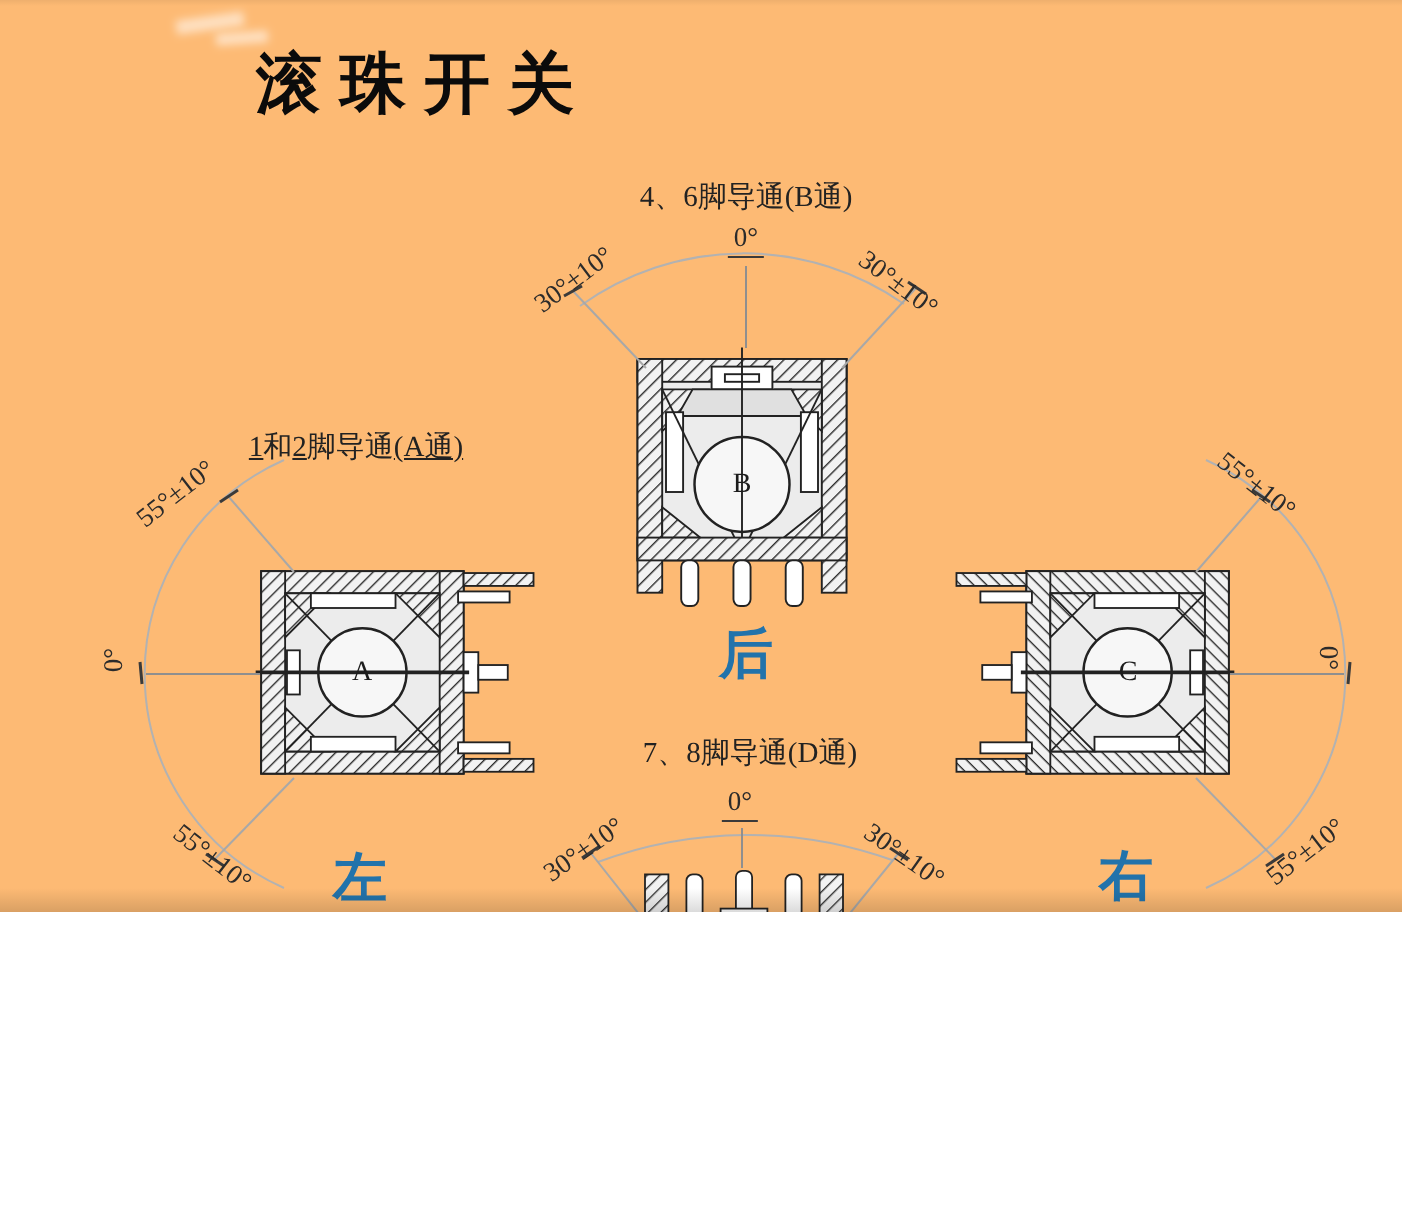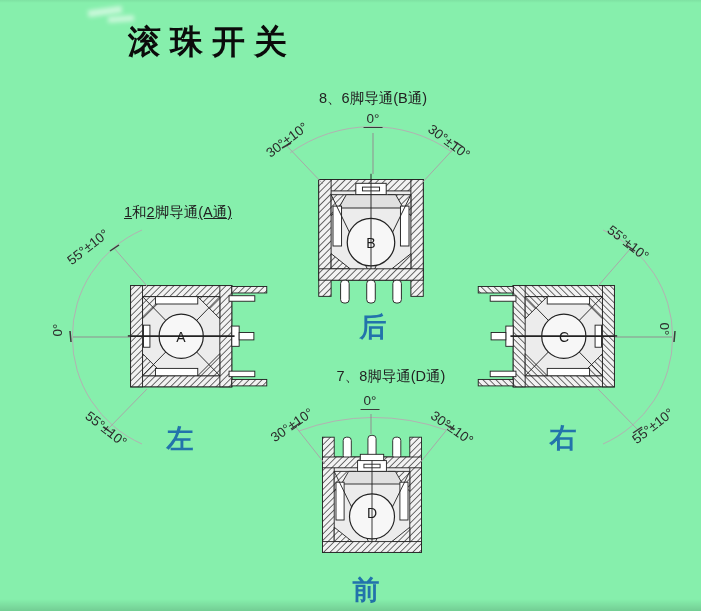--- a/index.html
+++ b/index.html
@@ -1,17 +1,17 @@
 <!DOCTYPE html>
 <html><head>
 <meta charset="utf-8">
 <style>
   html,body{margin:0;padding:0;}
   body{font-family:"Liberation Sans","DejaVu Sans",sans-serif;}
-  #stage{position:relative;width:701px;height:611px;background:#86efac;overflow:hidden;}
+  #stage{position:relative;width:701px;height:456px;background:#fdba74;overflow:hidden;font-family:Liberation Serif, serif;}
   #stage::after{content:"";position:absolute;left:0;right:0;bottom:0;height:12px;
     background:linear-gradient(to bottom,rgba(0,0,0,0),rgba(0,0,0,0.14));pointer-events:none;}
   #stage::before{content:"";position:absolute;left:0;right:0;top:0;height:3px;
     background:linear-gradient(to bottom,rgba(0,0,0,0.06),rgba(0,0,0,0));pointer-events:none;}
   .wm{position:absolute;background:rgba(255,255,255,0.55);filter:blur(2px);}
   svg.art{position:absolute;left:0;top:0;}
   .txt{position:absolute;color:#2b2b2b;white-space:nowrap;}
   .title{font-size:33px;font-weight:bold;color:#0b0b0b;letter-spacing:9px;}
   .caption{font-size:14.5px;color:#222;transform:translateX(-50%);}
   .caption .u{text-decoration:underline;}
@@ -159,42 +159,42 @@
       <line x1="675" y1="331" x2="674" y2="342" stroke="#3a3a3a" stroke-width="1.5"></line>
       <line x1="598" y1="286" x2="631" y2="248" stroke="#a8a8a8"></line>
       <line x1="626" y1="245" x2="635" y2="251" stroke="#3a3a3a" stroke-width="1.5"></line>
       <line x1="598" y1="389" x2="638" y2="430" stroke="#a8a8a8"></line>
       <line x1="633" y1="433" x2="642" y2="427" stroke="#3a3a3a" stroke-width="1.5"></line>
     </g>
   </svg>
 
   <div class="txt title" style="left:128px;top:20px;">滚珠开关</div>
 
-  <div class="txt caption" style="left:373px;top:89px;">8、6脚导通(B通)</div>
+  <div class="txt caption" style="left:373px;top:89px;">4、6脚导通(B通)</div>
   <div class="txt zero tick" style="left:373px;top:111px;transform:translateX(-50%);">0°</div>
   <div class="txt angle c" style="left:287px;top:140px;transform:translate(-50%,-50%) rotate(-37deg);">30°±10°</div>
   <div class="txt angle c" style="left:449px;top:142px;transform:translate(-50%,-50%) rotate(37deg);">30°±10°</div>
   <div class="txt letter c" style="left:371px;top:243px;">B</div>
   <div class="txt dir c" style="left:373px;top:327px;color:#2273ab;">后</div>
 
-  <div class="txt caption" style="left:178px;top:203px;">
+  <div class="txt caption" style="left:178px;top:214px;">
     <span class="u">1</span><span>和</span><span class="u">2</span><span>脚导通</span><span class="u">(A通)</span>
   </div>
   <div class="txt angle c" style="left:88px;top:247px;transform:translate(-50%,-50%) rotate(-38deg);">55°±10°</div>
   <div class="txt zero c" style="left:57px;top:330px;transform:translate(-50%,-50%) rotate(-90deg);">0°</div>
   <div class="txt angle c" style="left:106px;top:429px;transform:translate(-50%,-50%) rotate(38deg);">55°±10°</div>
   <div class="txt letter c" style="left:181px;top:337px;">A</div>
   <div class="txt dir c" style="left:180px;top:439px;color:#2273ab;">左</div>
 
   <div class="txt angle c" style="left:628px;top:243px;transform:translate(-50%,-50%) rotate(38deg);">55°±10°</div>
   <div class="txt zero c" style="left:664px;top:329px;transform:translate(-50%,-50%) rotate(90deg);">0°</div>
   <div class="txt angle c" style="left:653px;top:426px;transform:translate(-50%,-50%) rotate(-38deg);">55°±10°</div>
   <div class="txt letter c" style="left:564px;top:337px;">C</div>
   <div class="txt dir c" style="left:563px;top:438px;color:#2273ab;">右</div>
 
-  <div class="txt caption" style="left:391px;top:367px;">7、8脚导通(D通)</div>
+  <div class="txt caption" style="left:375px;top:367px;">7、8脚导通(D通)</div>
   <div class="txt zero tick" style="left:370px;top:393px;transform:translateX(-50%);">0°</div>
   <div class="txt angle c" style="left:292px;top:425px;transform:translate(-50%,-50%) rotate(-35deg);">30°±10°</div>
   <div class="txt angle c" style="left:452px;top:428px;transform:translate(-50%,-50%) rotate(35deg);">30°±10°</div>
   <div class="txt letter c" style="left:372px;top:513px;">D</div>
   <div class="txt dir c" style="left:366px;top:590px;color:#2273ab;">前</div>
 
 </div>
 
 </body></html>

